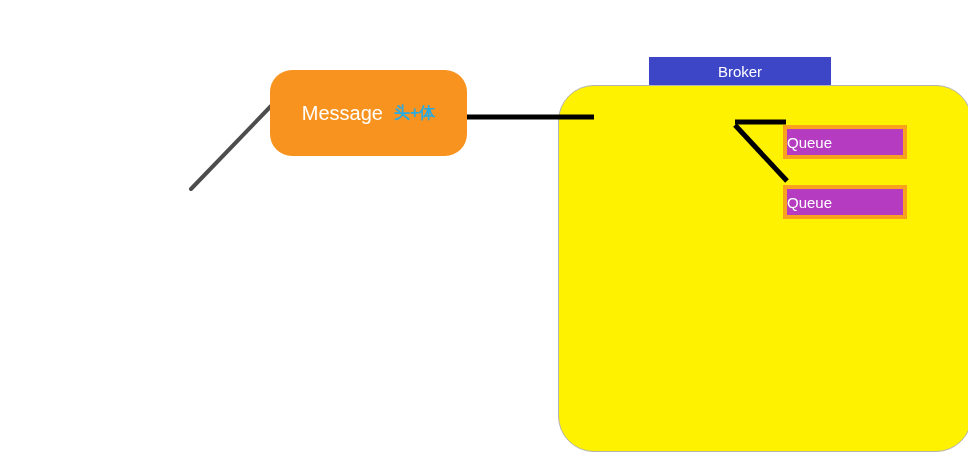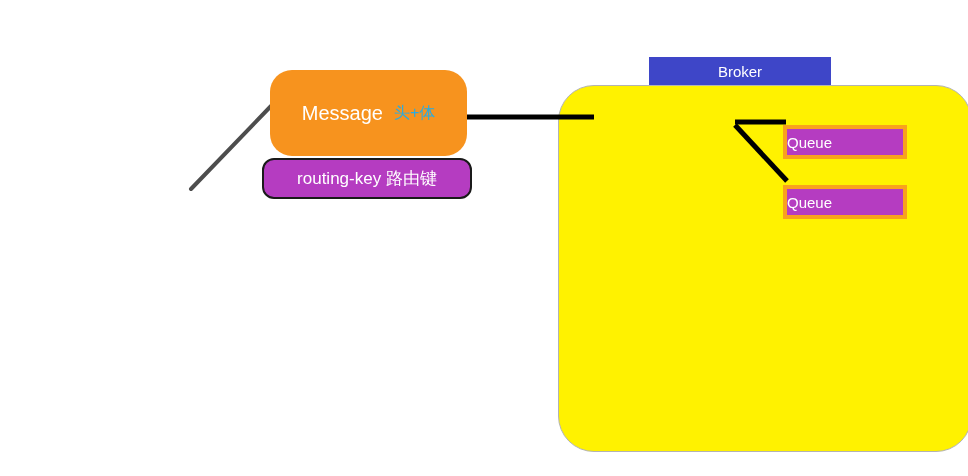--- a/index.html
+++ b/index.html
@@ -56,21 +56,21 @@
     z-index: 3;
   }
   .message .title {
     color: var(--text-light);
     font-size: 20px;
     line-height: 1;
   }
   .message .subtitle {
     color: var(--message-subtitle);
     font-size: 16px;
-    font-weight: normal;
+    font-weight: bold;
     line-height: 1;
   }
   
   .routing {
     position: absolute;
     left: 262px; top: 158px;
     width: 210px; height: 41px;
     box-sizing: border-box;
     border-radius: 12px;
     background: var(--routing-fill);
@@ -140,23 +140,20 @@
     <line class="c-black" x1="735" y1="122" x2="786" y2="122"></line>
     <line class="c-black" x1="735" y1="125" x2="787" y2="181"></line>
   </svg>
 
 
   <div class="message">
     <span class="title">Message</span>
     <span class="subtitle">头+体</span>
   </div>
 
-  <div class="routing">
-    <span>routing-key 路由键</span>
-  </div>
 
   <div class="broker-container">
     <div class="broker-label-box">
       <span>Broker</span>
     </div>
     <div class="queue q1">
       <span>Queue</span>
     </div>
     <div class="queue q2">
       <span>Queue</span>

